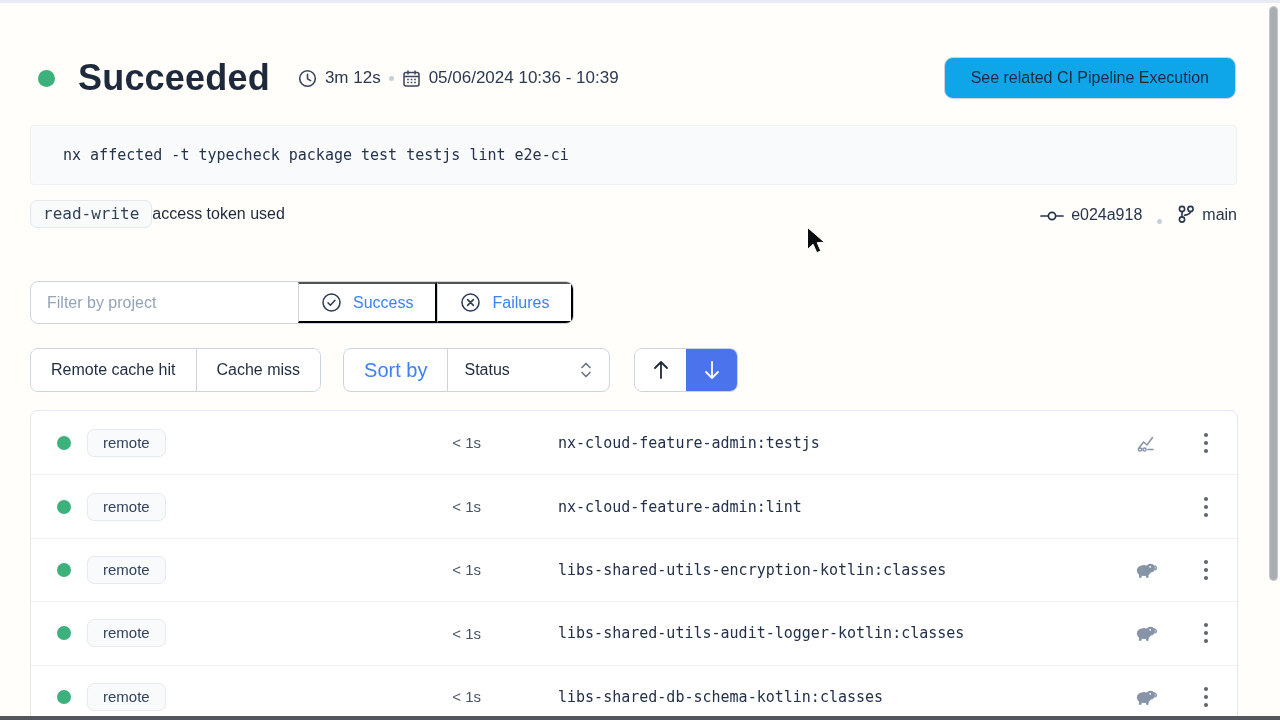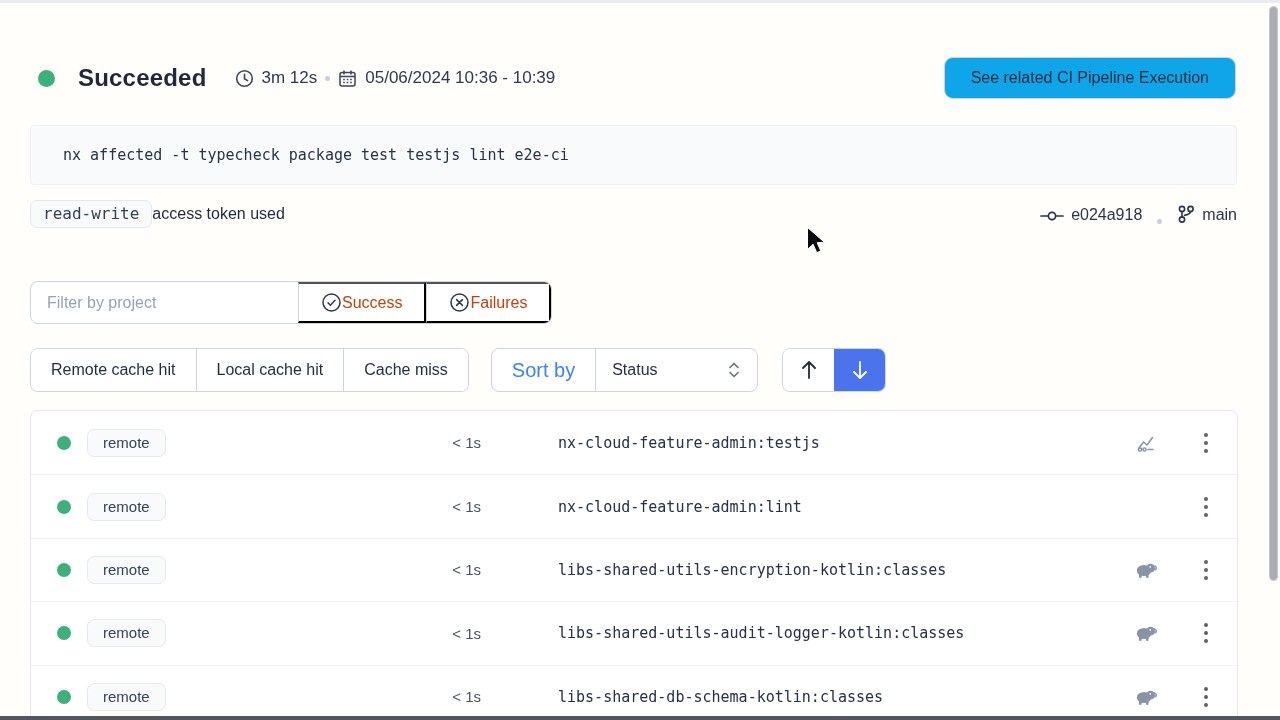--- a/index.html
+++ b/index.html
@@ -10,21 +10,21 @@
     color:#1e293b;
     position:relative;
   }
   .mono { font-family:"DejaVu Sans Mono","Liberation Mono",monospace; }
 
   .top-border { position:absolute; top:0; left:0; width:100%; height:3px; background:#e8ebf4; }
 
   
   .header-row { position:absolute; top:57px; left:38px; right:44px; height:42px; display:flex; align-items:center; }
   .status-dot-lg { width:17px; height:17px; border-radius:50%; background:#3db17c; flex:none; }
-  .status-title { font-size:24px; font-weight:600; color:#1e293b; margin-left:23px; letter-spacing:.2px; }
+  .status-title { font-size:36px; font-weight:600; color:#1e293b; margin-left:23px; letter-spacing:.2px; }
   .meta { display:flex; align-items:center; margin-left:28px; color:#2b3952; font-size:17px; gap:8px; }
   .meta svg { display:block; }
   .dot-sep { width:5px; height:5px; border-radius:50%; background:#c7cfdb; margin:0 8px; flex:none; }
   .related-btn {
     margin-left:auto; background:#0ea5e9; border:1px solid #ccd4e0; border-radius:9px;
     height:42px; padding:0 26px; font-size:16px; font-weight:500; color:#1e293b;
     display:flex; align-items:center; cursor:pointer; font-family:inherit;
   }
 
   
@@ -51,21 +51,21 @@
   }
   .seg { display:flex; align-items:center; border-left:1px solid #cbd5e1; }
   .seg:first-child { border-left:none; }
 
   .filter-row { position:absolute; top:281px; left:30px; height:43px; display:flex; }
   .filter-input {
     width:267px; border:none; outline:none; font-size:16px; padding:0 16px;
     font-family:inherit; color:#1e293b; background:transparent;
   }
   .filter-input::placeholder { color:#94a3b8; }
-  .state-btn { padding:0 22px; font-size:16px; font-weight:500; color:#c2410c; background:#fff; cursor:pointer; }
+  .state-btn { gap:11px; padding:0 22px; font-size:16px; font-weight:500; color:#3b82f6; background:#fff; cursor:pointer; }
 
   
   .controls-row { position:absolute; top:348px; left:30px; height:44px; display:flex; }
   .cache-btn { padding:0 20px; font-size:16px; color:#1f2b40; background:#fff; cursor:pointer; font-family:inherit; border-top:none; border-bottom:none; border-right:none; }
   .sort-group { margin-left:22px; }
   .sort-label { padding:0 20px; font-size:20px; color:#3b82f6; }
   .sort-select { padding:0 16px; width:162px; font-size:16px; color:#1f2b40; cursor:pointer; justify-content:space-between; }
   .dir-toggle { margin-left:24px; }
   .dir-btn { width:51px; display:flex; align-items:center; justify-content:center; cursor:pointer; background:#fff; border:none; }
   .dir-btn.active { background:#4b74ec; }
@@ -168,21 +168,20 @@
           <path d="M7.6 7.6l5.8 5.8M13.4 7.6l-5.8 5.8" stroke-linecap="round"></path>
       </svg>
       <span>Failures</span>
     </button>
   </div>
 </div>
 
 <div class="controls-row">
   <div class="seg-group">
     <button class="seg cache-btn">Remote cache hit</button>
-    <button class="seg cache-btn">Local cache hit</button>
     <button class="seg cache-btn">Cache miss</button>
   </div>
 
   <div class="seg-group sort-group">
     <div class="seg sort-label">Sort by</div>
     <div class="seg sort-select">
       <span>Status</span>
       <svg width="14" height="18" viewBox="0 0 14 18" fill="none" stroke="#6b7789" stroke-width="1.7" stroke-linecap="round" stroke-linejoin="round">
         <path d="M3 6.5L7 2.5l4 4M3 11.5l4 4 4-4"></path>
       </svg>

